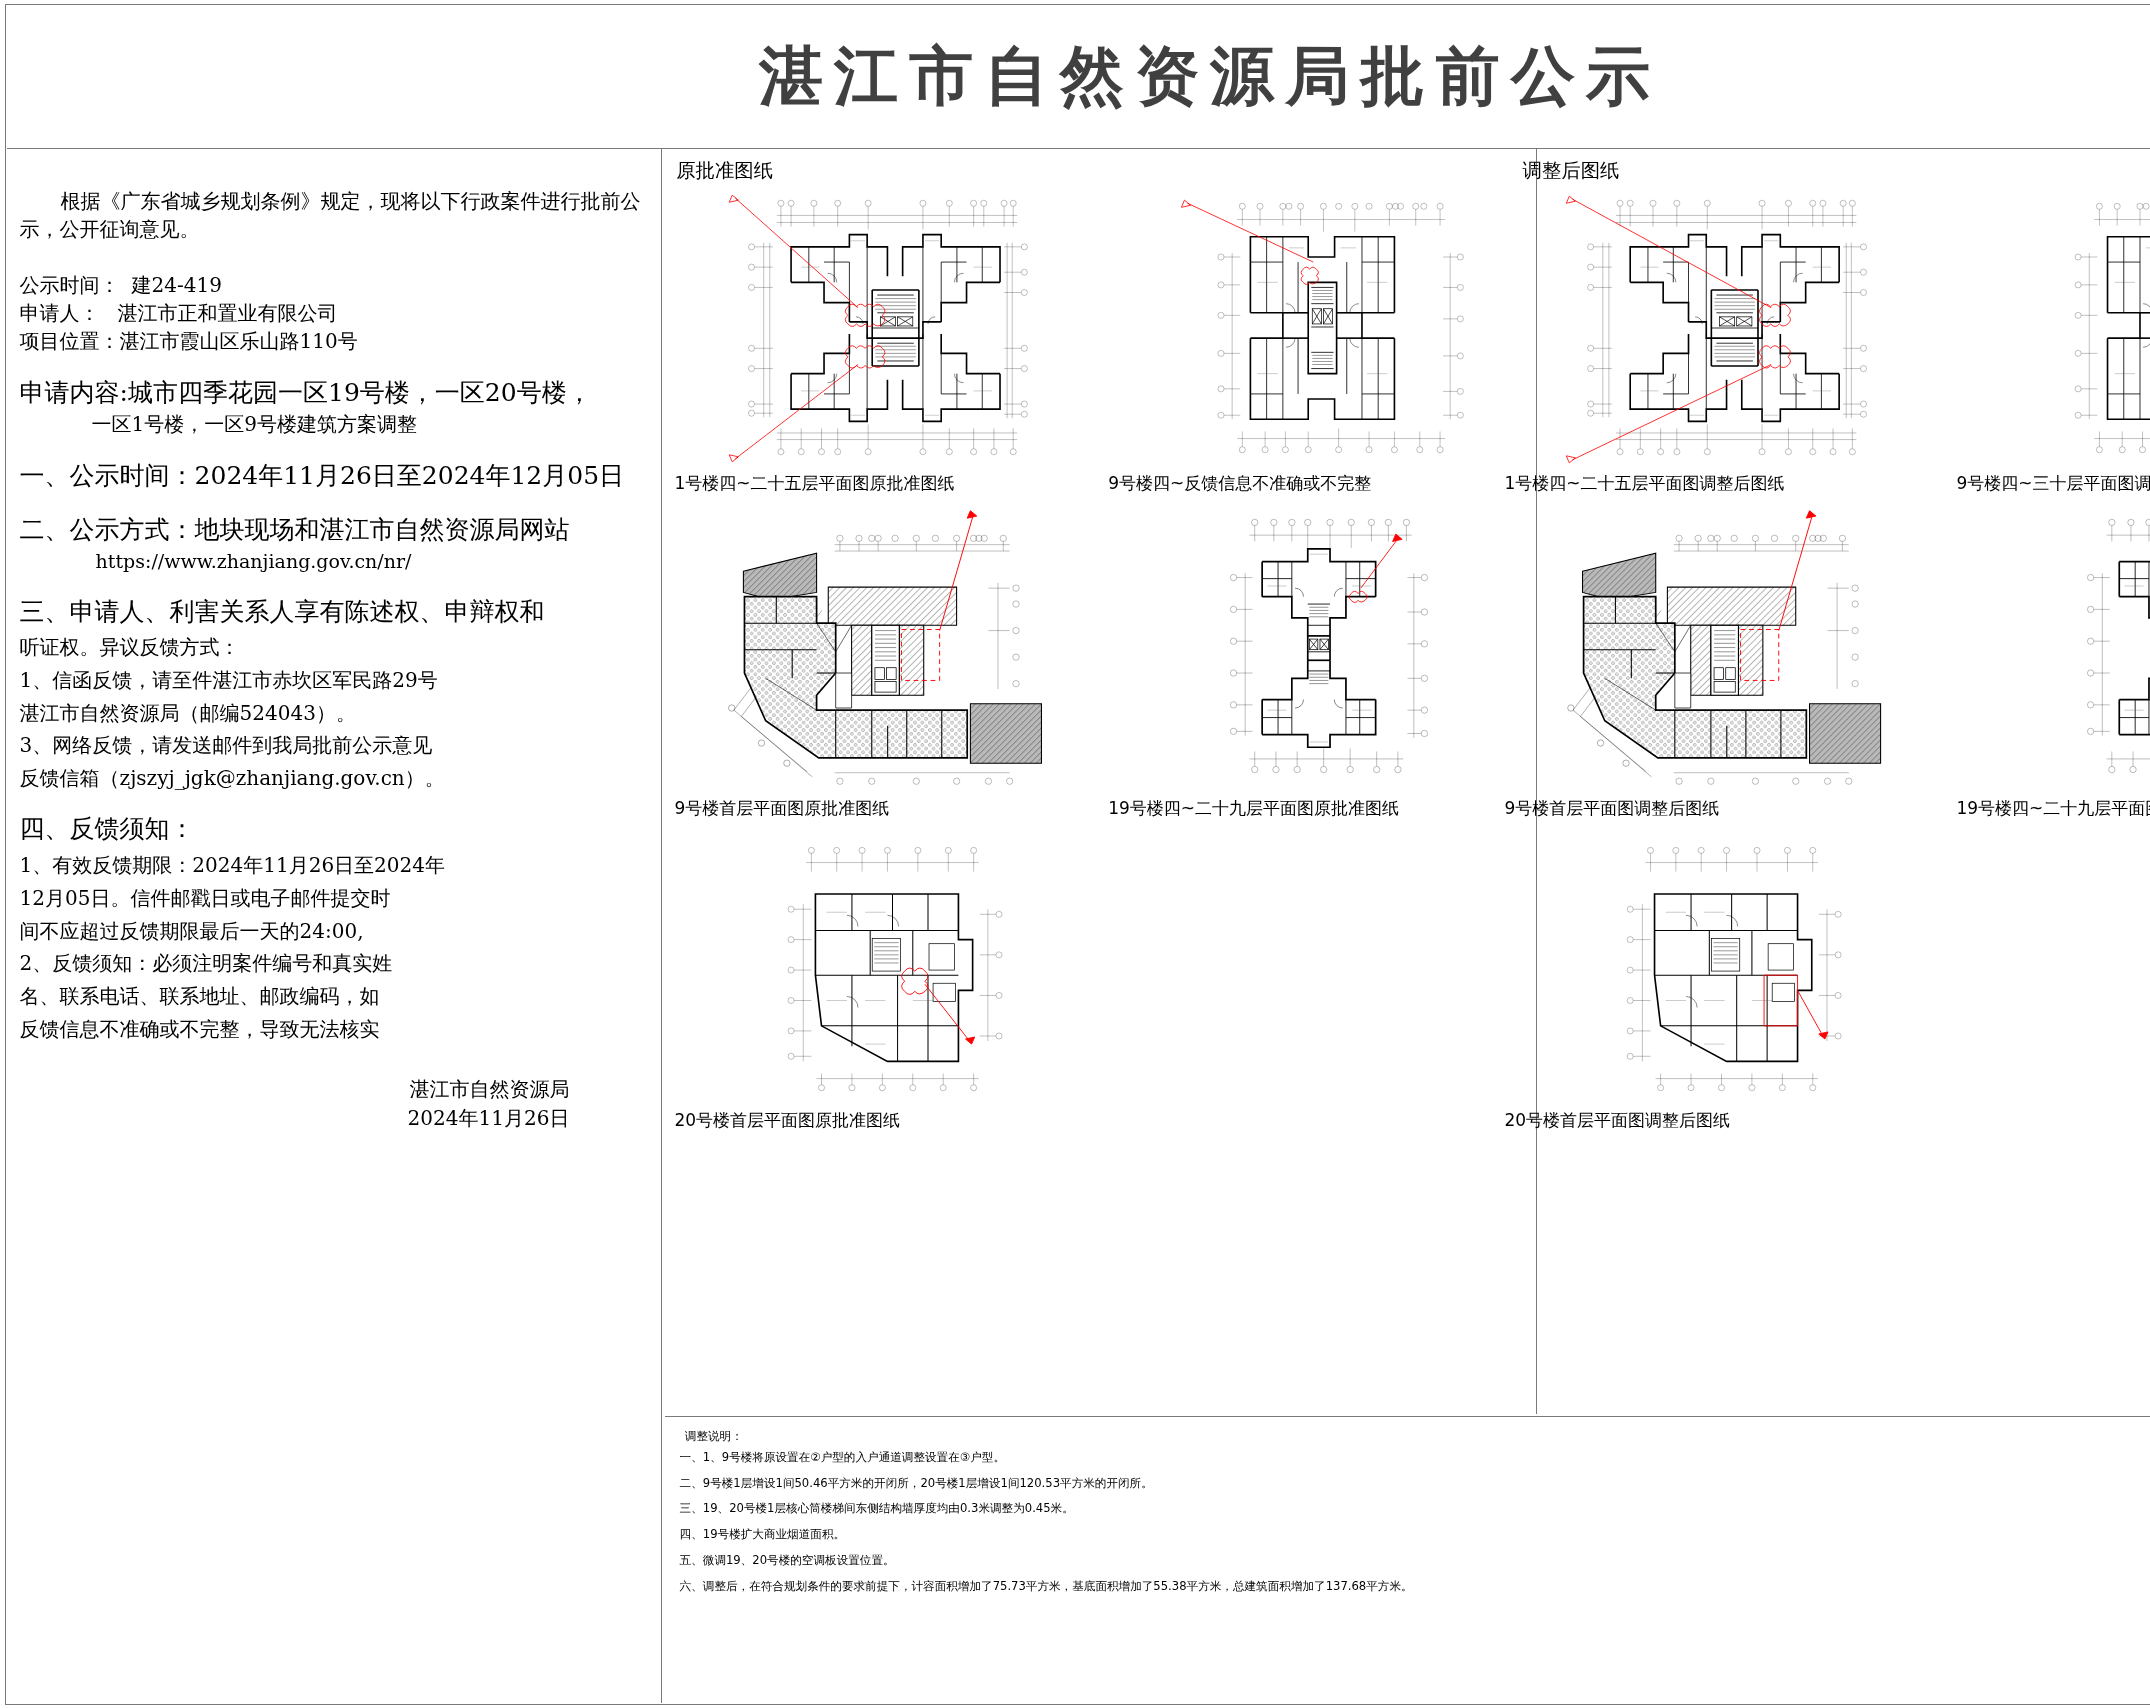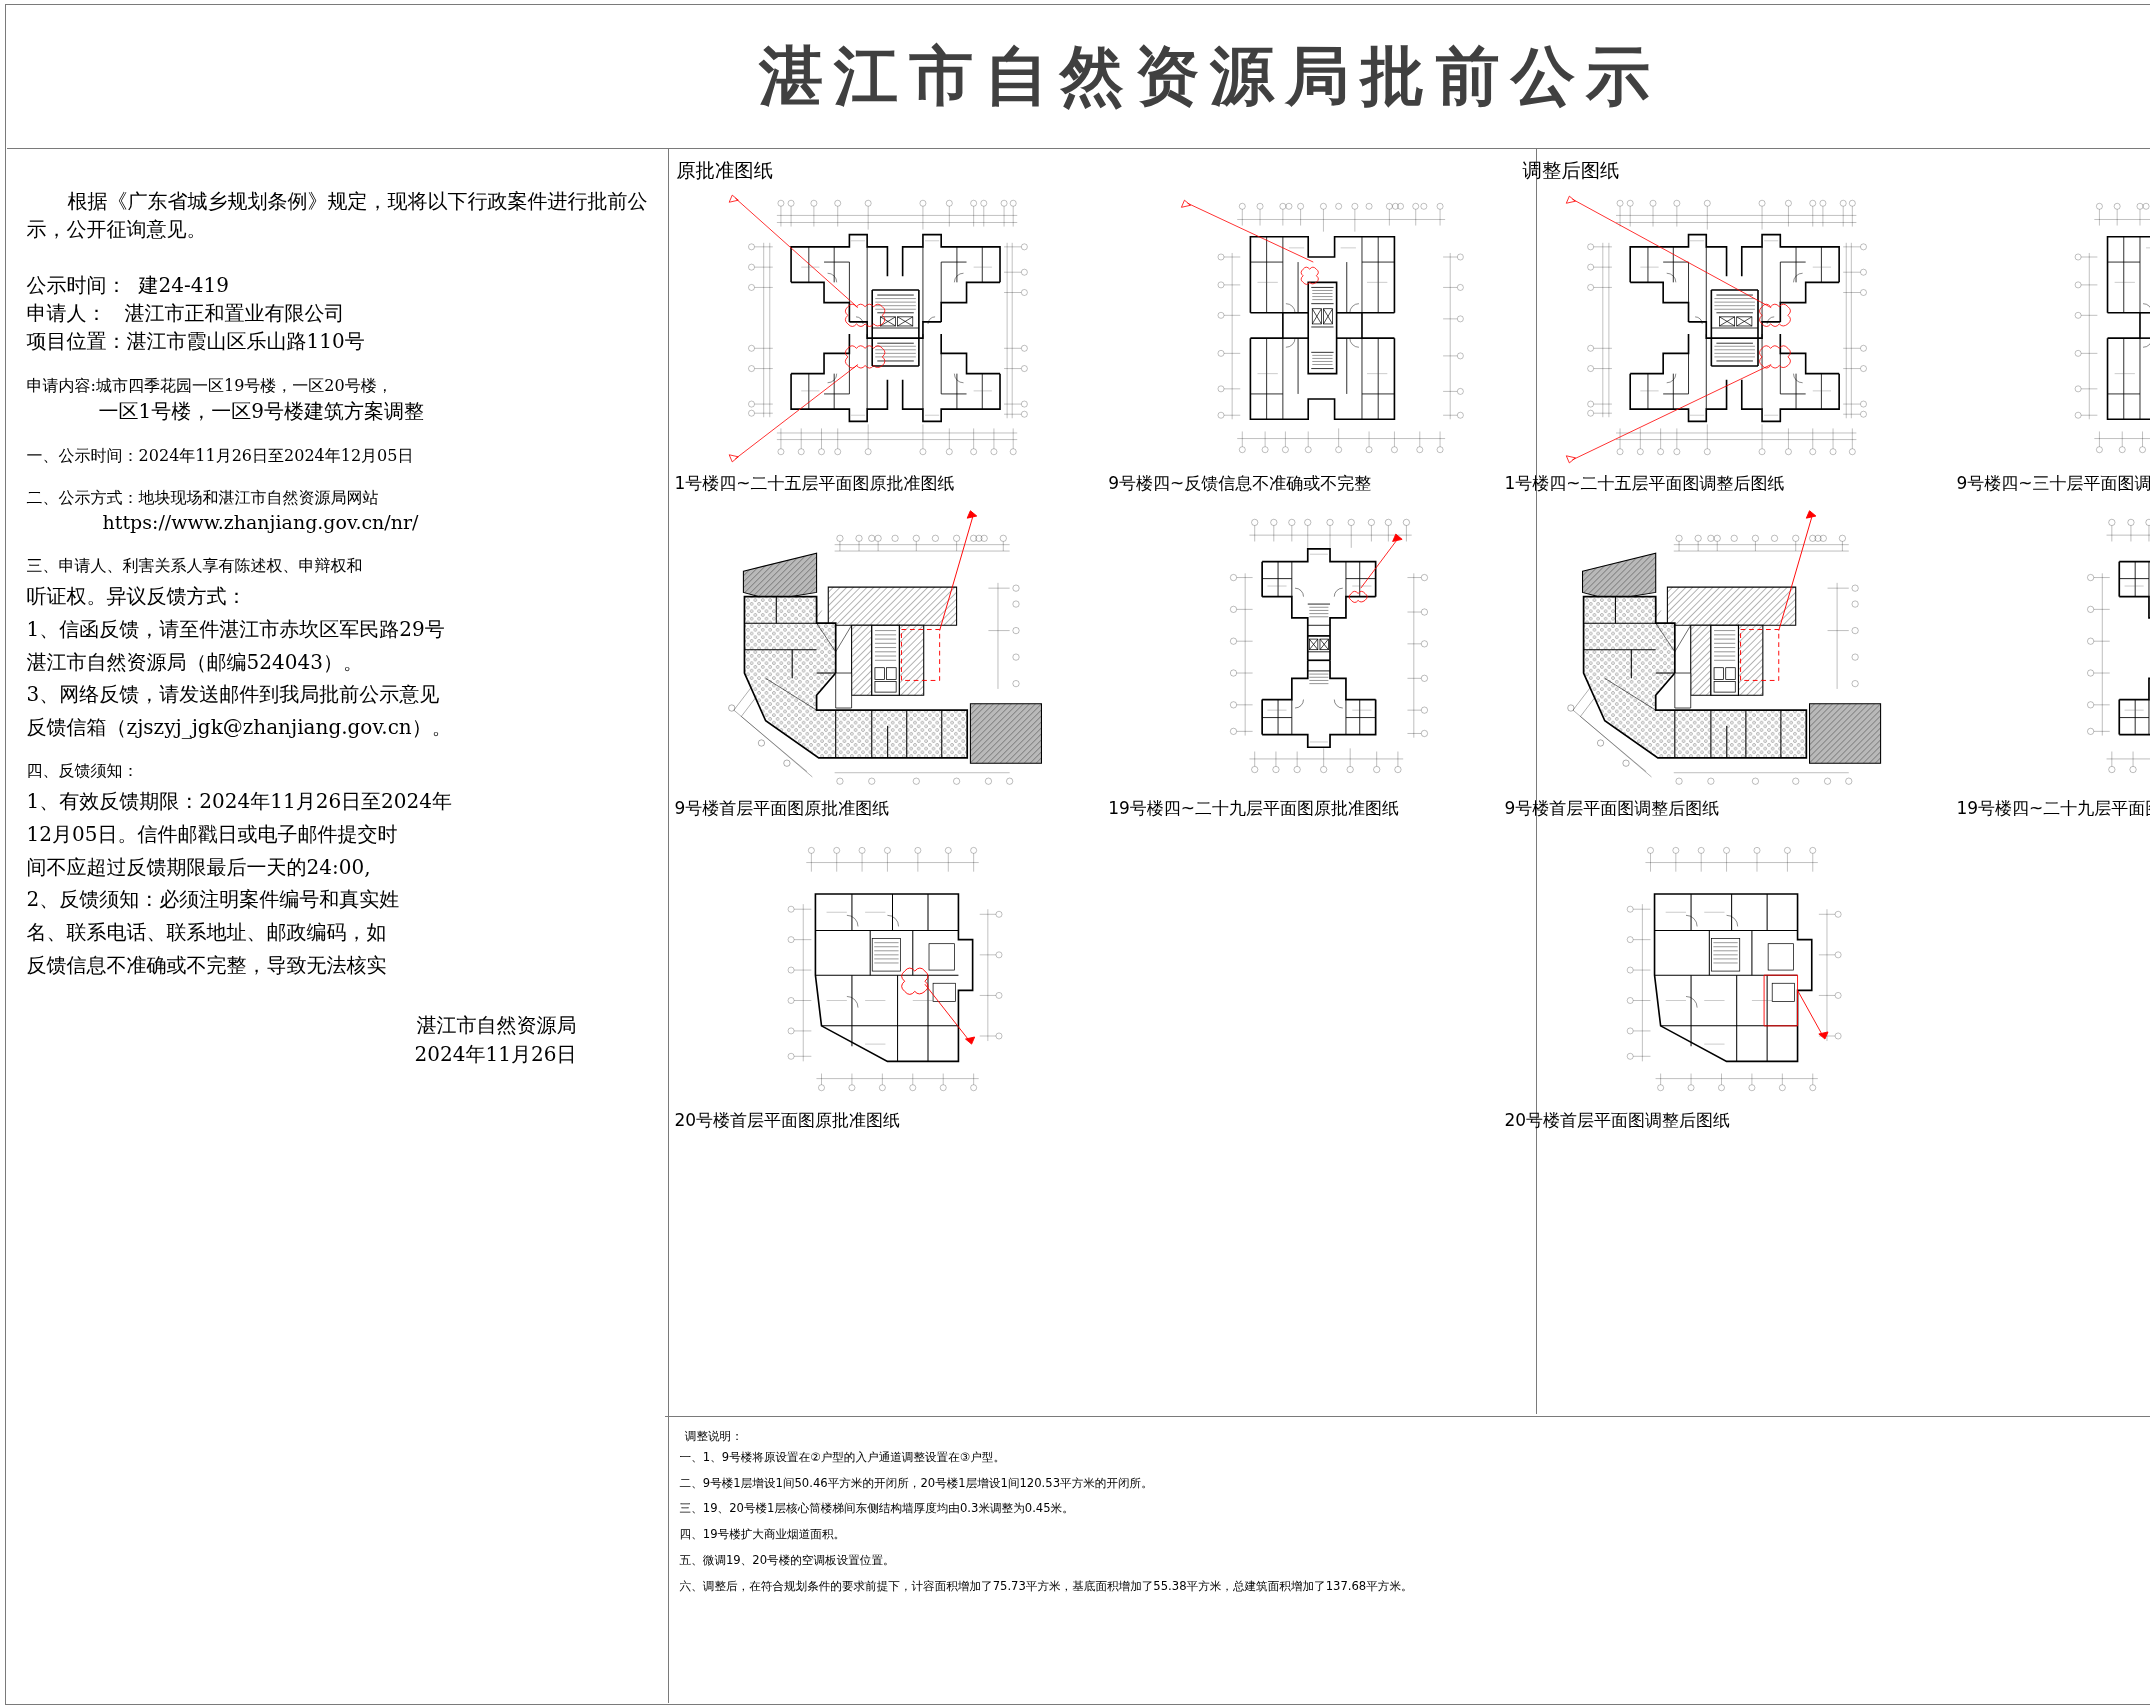--- a/index.html
+++ b/index.html
@@ -32,21 +32,21 @@
     font-weight:bold;
     font-size:64px;
     letter-spacing:11.2px;
     color:#404040;
     white-space:nowrap;
     text-indent:11.2px;
   }
 
   
   .left-col{
-    position:absolute;left:12px;top:149px;width:657px;bottom:5.6px;
+    position:absolute;left:5px;top:149px;width:657px;bottom:5.6px;
     box-sizing:border-box;
     border-right:1.3px solid #7a7a7a;
     padding:20px 14.6px 0 14.6px;
     font-family:"DejaVu Serif","Liberation Serif",serif;
     color:#000;
   }
   .lead{
     font-size:20px;line-height:1.40;
     text-indent:41px;
     margin:18px 0 0 0;
@@ -54,21 +54,21 @@
   }
   .kv-block{margin-top:27.5px;}
   .kv-line{
     font-size:20px;line-height:1.42;
     white-space:nowrap;
   }
   .kv-line.indent-lg{padding-left:90px;}
   .kv-line.indent-md{padding-left:72px;}
   .sec{
     margin-top:19px;
-    font-size:16px;line-height:1.42;
+    font-size:25px;line-height:1.42;
   }
   .url-line{
     font-family:"DejaVu Serif","Liberation Serif",serif;
     font-size:19px;line-height:1.42;
     padding-left:76px;
     white-space:nowrap;
   }
   .para{
     font-size:20px;line-height:1.42;
     margin-top:4.3px;

